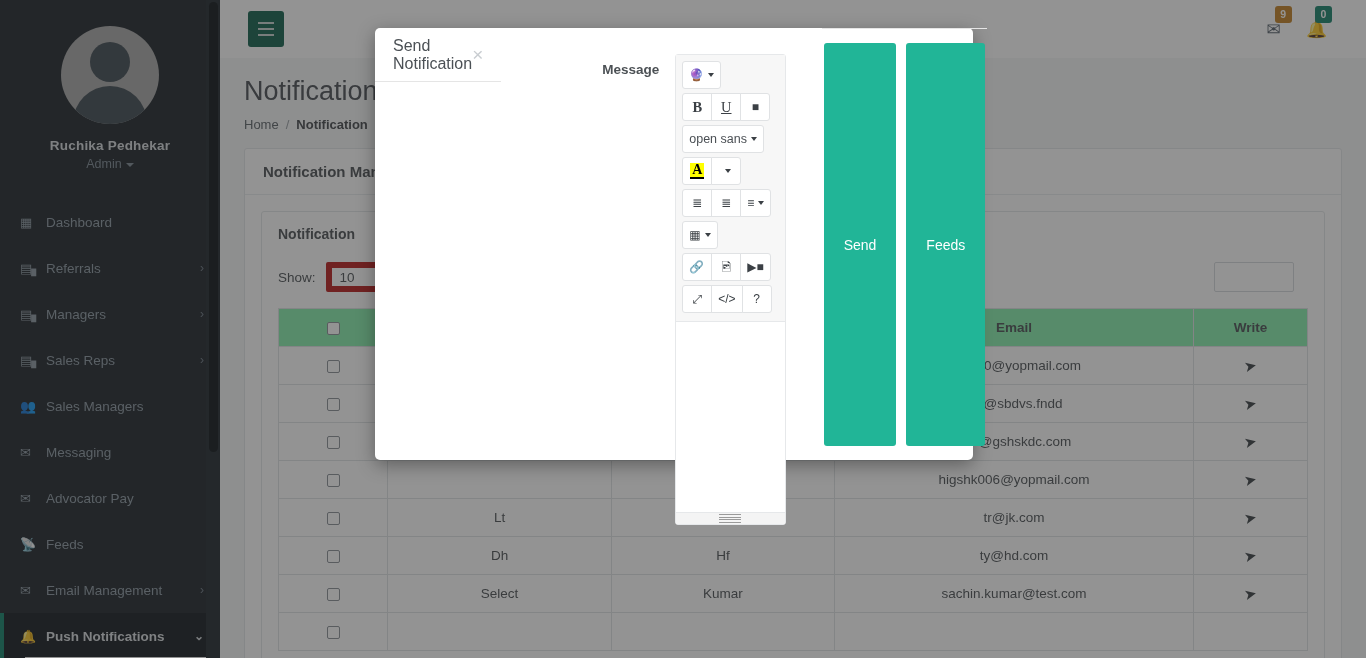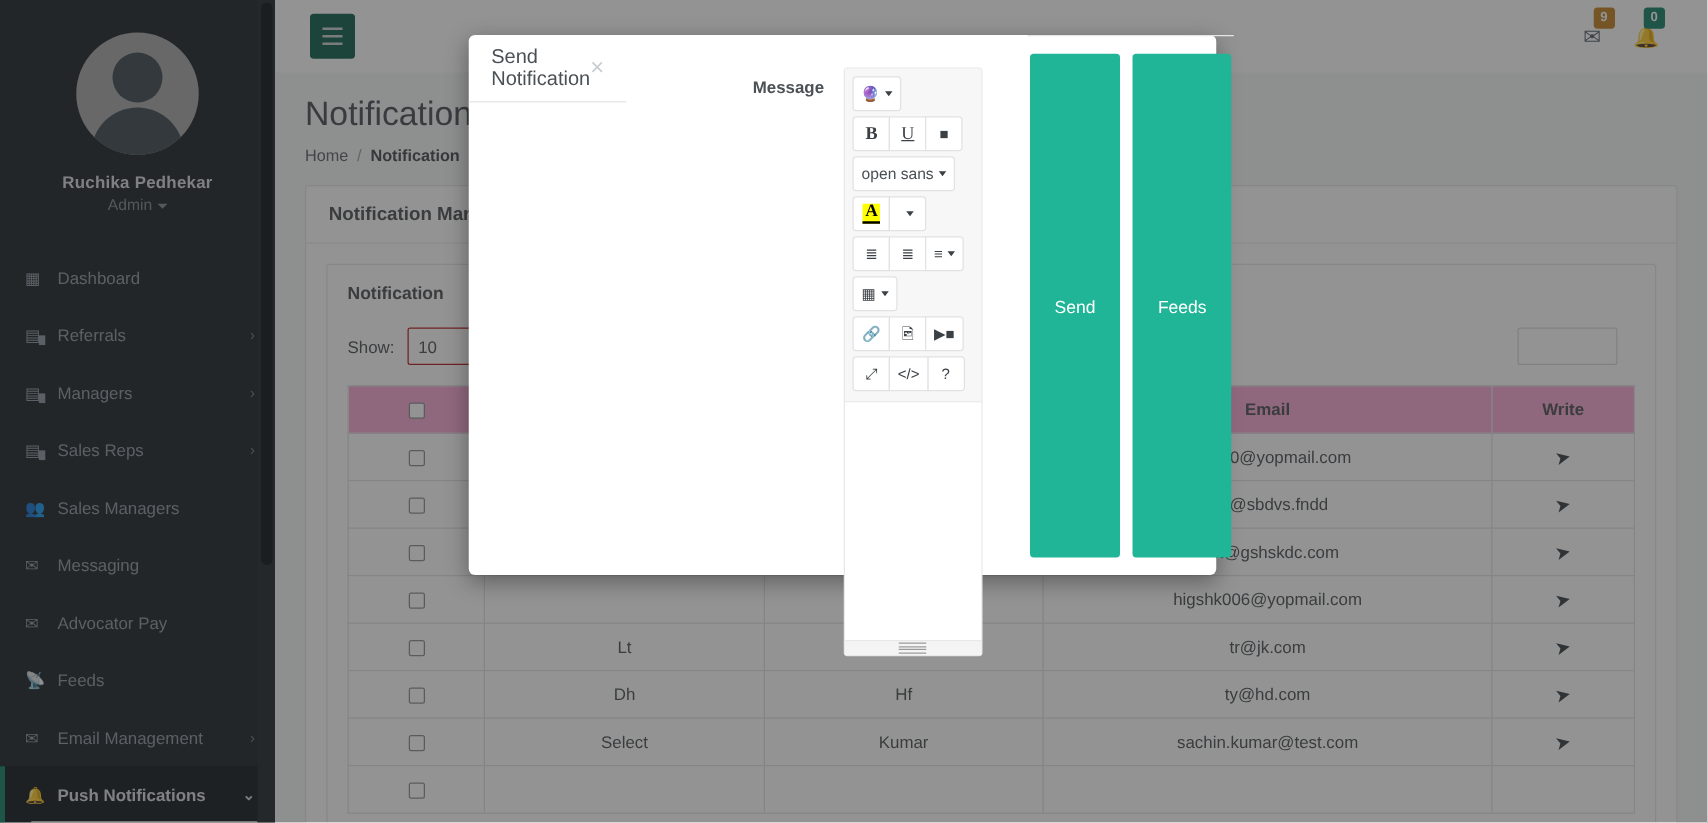--- a/index.html
+++ b/index.html
@@ -130,41 +130,41 @@
   .card-body { padding: 16px; }
   .inner-panel {
     border: 1px solid #e3e6e8; border-radius: 3px; padding: 14px 16px;
   }
   .inner-title { font-size: 14px; font-weight: bold; color: #4c5155; }
   .controls-row {
     display: flex; align-items: center; margin-top: 20px;
   }
   .show-label { font-size: 13.5px; color: #4c5155; margin-right: 10px; }
   .show-select {
-    width: 72px; height: 30px; border: 1px solid #b91c1c; border-radius: 2px;
+    width: 72px; height: 30px; border: 6px solid #b91c1c; border-radius: 2px;
     background: #fff; font-size: 13.5px; color: #4c5155; padding: 0 8px;
   }
   .search-box {
     width: 80px; height: 30px; border: 1px solid #d5d9dc; border-radius: 2px;
     background: #fff; margin-left: auto; margin-right: 14px;
   }
   .btn-push {
     background: #12715a; color: #ffffff; border: none; border-radius: 3px;
     font-size: 13.5px; padding: 10px 16px; cursor: pointer;
     font-family: "Liberation Sans", sans-serif;
   }
   table.data {
     width: 100%; border-collapse: collapse; margin-top: 16px;
     table-layout: fixed;
   }
   table.data th, table.data td {
     border: 1px solid #dfe3e5; text-align: center;
     font-size: 13.5px; color: #4c5155; height: 38px;
   }
-  table.data th { font-weight: bold; background: #f9a8d4; }
+  table.data th { font-weight: bold; background: #86efac; }
   table.data td { font-weight: normal; }
   .col-check { width: 100px; }
   .col-first { width: 204px; }
   .col-last { width: 204px; }
   .col-email { width: 328px; }
   .col-action { width: 104px; }
   .chk {
     width: 13px; height: 13px; border: 1px solid #8a9097; border-radius: 2px;
     background: #fff; display: inline-block; vertical-align: middle;
   }

